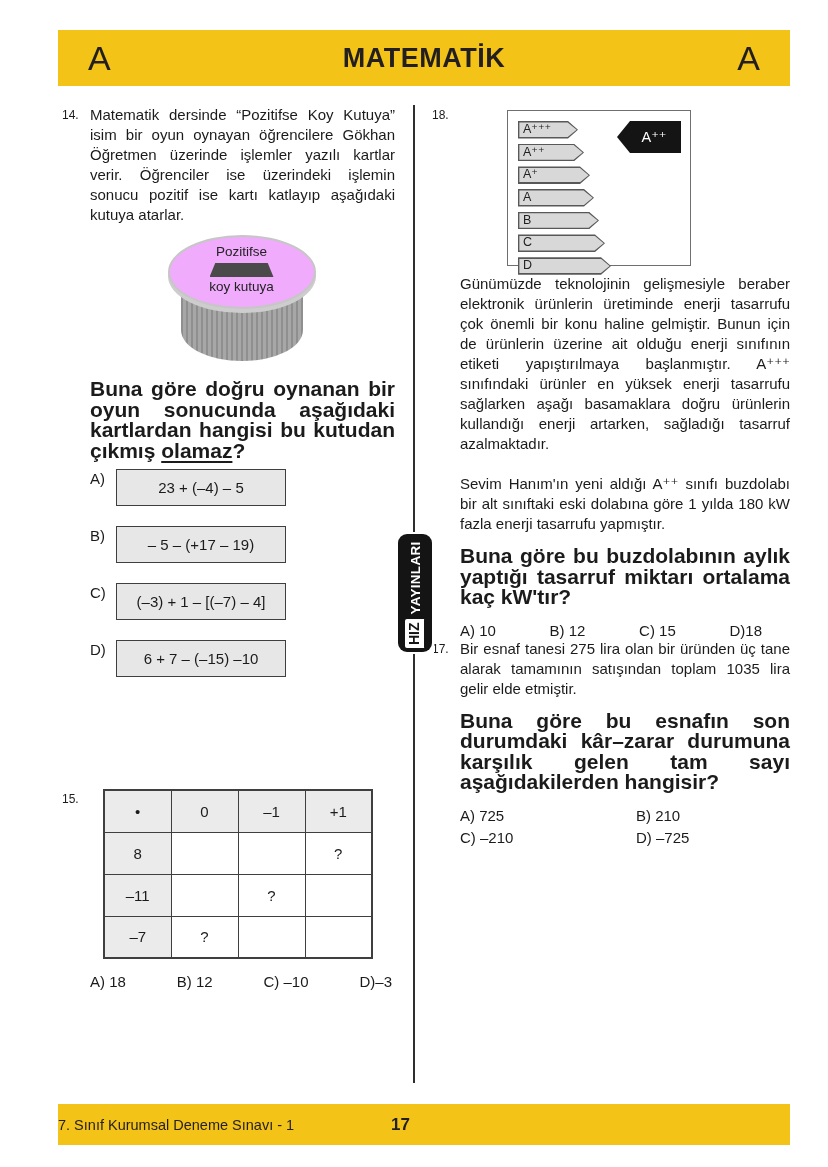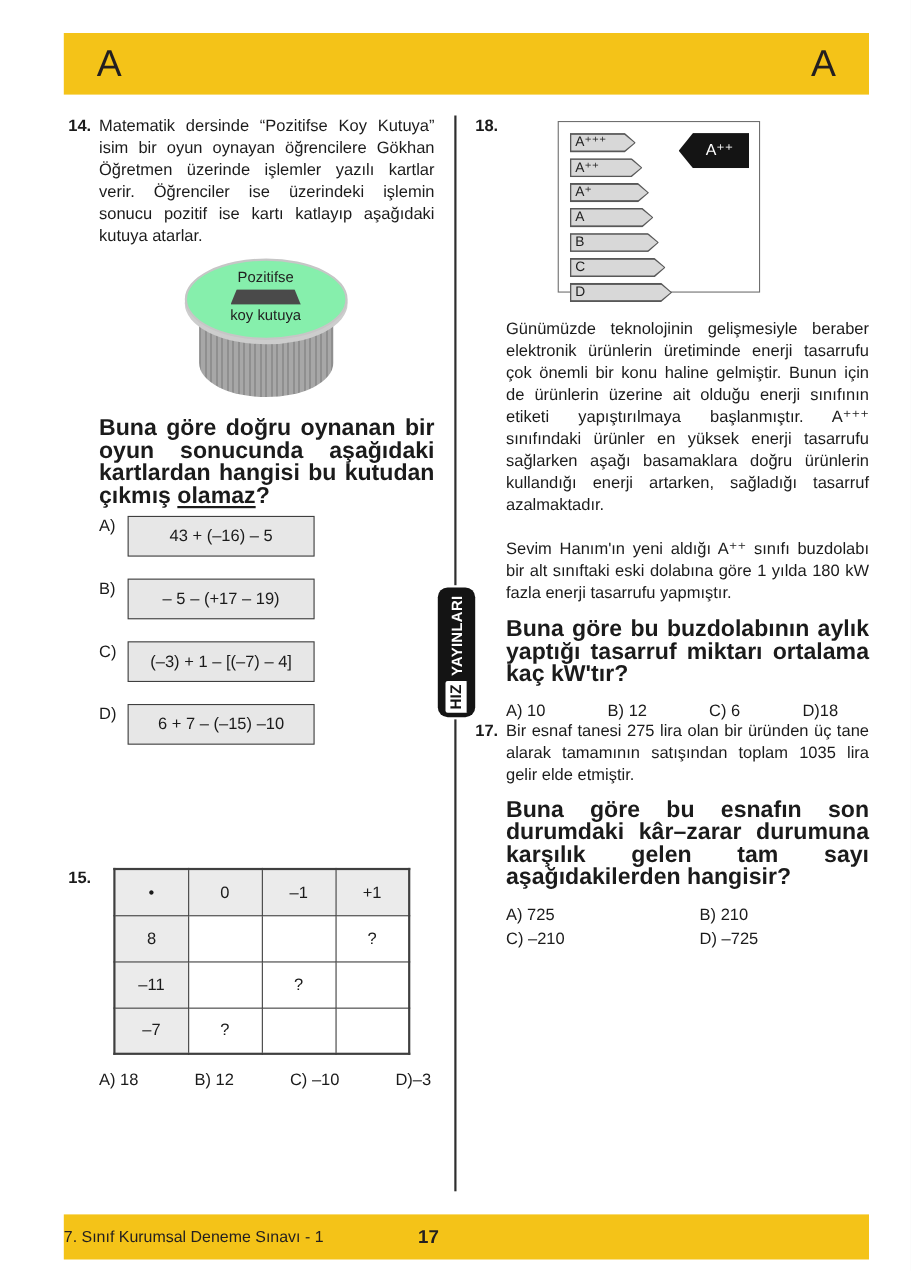--- a/index.html
+++ b/index.html
@@ -7,49 +7,49 @@
   body { font-family:"Liberation Sans","DejaVu Sans",sans-serif; color:#1b1b1b; }
   .page { position:relative; width:828px; height:1167px; background:#ffffff; margin:0 auto; overflow:hidden; }
 
   
   .band { position:absolute; left:58px; width:732px; background:#F4C318; }
   .band.header { top:30px; height:56px; display:flex; align-items:center; justify-content:space-between; padding:0 30px; }
   .ver-a { font-size:34px; font-weight:400; color:#231f20; }
   .title { font-size:27px; font-weight:bold; letter-spacing:0.5px; color:#231f20; }
   .band.footer { top:1104px; height:41px; display:flex; align-items:center; }
   .footer-name { font-size:14.5px; color:#231f20; }
-  .footer-page { position:absolute; left:322px; font-size:17px; font-weight:bold; color:#231f20; }
+  .footer-page { position:absolute; left:333px; font-size:17px; font-weight:bold; color:#231f20; }
 
   
   .divider { position:absolute; left:413px; top:105px; width:2px; height:978px; background:#2e2e2e; }
   .logo-wrap { position:absolute; left:396px; top:532px; width:38px; height:122px; background:#ffffff; z-index:3; }
   .logo-pill { position:absolute; left:-40px; top:44px; width:118px; height:34px; transform:rotate(-90deg);
                background:#141414; border-radius:9px; display:flex; align-items:center; gap:5px; padding:3px 6px 3px 4px; }
   .logo-hiz { background:#ffffff; color:#141414; font-weight:800; font-size:14px; line-height:19px; padding:0 3px;
               border-bottom:2.5px solid #141414; border-radius:2px; }
   .logo-yay { color:#ffffff; font-weight:800; font-size:13.5px; letter-spacing:0.3px; }
 
   
   .col { position:absolute; top:105px; }
   .col.left  { left:62px;  width:333px; }
   .col.right { left:432px; width:358px; }
 
   .qrow { display:flex; }
-  .qnum { flex:none; width:28px; font-weight:bold; font-size:15px; line-height:20px; }
+  .qnum { flex:none; width:28px; font-weight:normal; font-size:12px; line-height:20px; }
   .qbody { flex:1; }
   .qtext { font-size:15px; line-height:20px; text-align:justify; }
   .stem { font-size:21px; line-height:20.5px; text-align:justify; font-weight:bold; }
   .u { text-decoration:underline; text-underline-offset:3px; }
 
   
   .boxfig { position:relative; width:160px; height:132px; margin:10px auto 12px; }
   .boxfig .barrel { position:absolute; left:18px; top:40px; width:122px; height:86px;
       background:repeating-linear-gradient(90deg,#8f8f8f 0 2px,#a7a7a7 2px 5px);
       border-radius:0 0 50% 50% / 0 0 36% 36%; }
-  .boxfig .lid { position:absolute; left:5px; top:0; width:148px; height:74px; background:#86efac;
+  .boxfig .lid { position:absolute; left:5px; top:0; width:148px; height:74px; background:#f0abfc;
       border:2px solid #C6C6C6; border-radius:50%; box-shadow:0 4px 0 #CDCDCD;
       display:flex; flex-direction:column; align-items:center; padding-top:7px; z-index:2; }
   .boxfig .lid-label { font-size:13.5px; color:#222; line-height:16px; }
   .boxfig .slot { width:64px; height:14px; margin:3px 0 2px; background:#4a4a4a;
       clip-path:polygon(9% 0, 91% 0, 100% 100%, 0 100%); }
 
   
   .opts14 { margin-top:8px; }
   .opt14 { display:flex; margin-bottom:20px; }
   .opt14 .olbl { flex:none; width:26px; font-size:15px; padding-top:1px; }
@@ -70,32 +70,33 @@
   .ebar .shape { position:absolute; inset:0; background:#585858; clip-path:polygon(0 0, calc(100% - 10px) 0, 100% 50%, calc(100% - 10px) 100%, 0 100%); }
   .ebar .fill { position:absolute; inset:1.4px; background:#D8D8D8; clip-path:polygon(0 0, calc(100% - 9px) 0, 100% 50%, calc(100% - 9px) 100%, 0 100%); }
   .ebar .lbl { position:absolute; left:5px; top:0; line-height:17.5px; font-size:12.5px; z-index:2; color:#222; }
   .ebadge { position:absolute; right:9px; top:10px; width:64px; height:32px; background:#141414; color:#ffffff;
       clip-path:polygon(13px 0, 100% 0, 100% 100%, 13px 100%, 0 50%);
       display:flex; align-items:center; justify-content:center; padding-left:10px; font-size:14.5px; }
 
   
   .optgrid { display:grid; grid-template-columns:176px 1fr; row-gap:5px; font-size:15px; margin-top:14px; }
 
-  .mt24{margin-top:24px;} .mt12{margin-top:12px;} .mt10{margin-top:20px;}
+  .mt24{margin-top:8px;} .mt12{margin-top:12px;} .mt10{margin-top:20px;}
   .q15 { margin-top:92px; }
   .q17 { }
   .stem15 { margin-top:13px; }
 </style>
 </head>
 <body>
 
 <div class="page">
 
   <div class="band header">
     <span class="ver-a">A</span>
+    <span class="title">MATEMATİK</span>
     <span class="ver-a">A</span>
   </div>
 
   <div class="divider"></div>
   <div class="logo-wrap">
     <div class="logo-pill">
       <span class="logo-hiz">HIZ</span>
       <span class="logo-yay">YAYINLARI</span>
     </div>
   </div>
@@ -114,21 +115,21 @@
             <span class="slot"></span>
             <span class="lid-label">koy kutuya</span>
           </div>
         </div>
 
         <div class="stem"><span>Buna göre doğru oynanan bir oyun sonucunda aşağıdaki kartlardan hangisi bu kutudan çıkmış </span><span class="u">olamaz</span><span>?</span></div>
 
         <div class="opts14">
           <div class="opt14">
             <span class="olbl">A)</span>
-            <span class="obox">43 + (–16) – 5</span>
+            <span class="obox">23 + (–4) – 5</span>
           </div>
           <div class="opt14">
             <span class="olbl">B)</span>
             <span class="obox">– 5 – (+17 – 19)</span>
           </div>
           <div class="opt14">
             <span class="olbl">C)</span>
             <span class="obox">(–3) + 1 – [(–7) – 4]</span>
           </div>
           <div class="opt14">
@@ -227,21 +228,21 @@
           <div class="ebadge">A⁺⁺</div>
         </div>
 
         <div class="qtext mt24">Günümüzde teknolojinin gelişmesiyle beraber elektronik ürünlerin üretiminde enerji tasarrufu çok önemli bir konu haline gelmiştir. Bunun için de ürünlerin üzerine ait olduğu enerji sınıfının etiketi yapıştırılmaya başlanmıştır. A⁺⁺⁺ sınıfındaki ürünler en yüksek enerji tasarrufu sağlarken aşağı basamaklara doğru ürünlerin kullandığı enerji artarken, sağladığı tasarruf azalmaktadır.</div>
         <div class="qtext mt10">Sevim Hanım'ın yeni aldığı A⁺⁺ sınıfı buzdolabı bir alt sınıftaki eski dolabına göre 1 yılda 180 kW fazla enerji tasarrufu yapmıştır.</div>
         <div class="stem mt12">Buna göre bu buzdolabının aylık yaptığı tasarruf miktarı ortalama kaç kW'tır?</div>
 
         <div class="optrow">
           <span>A) 10</span>
           <span>B) 12</span>
-          <span>C) 6</span>
+          <span>C) 15</span>
           <span>D)18</span>
         </div>
       </div>
     </div>
 
     <div class="qrow q17">
       <span class="qnum">17.</span>
       <div class="qbody">
         <div class="qtext">Bir esnaf tanesi 275 lira olan bir üründen üç tane alarak tamamının satışından toplam 1035 lira gelir elde etmiştir.</div>
         <div class="stem mt12">Buna göre bu esnafın son durumdaki kâr–zarar durumuna karşılık gelen tam sayı aşağıdakilerden hangisir?</div>

